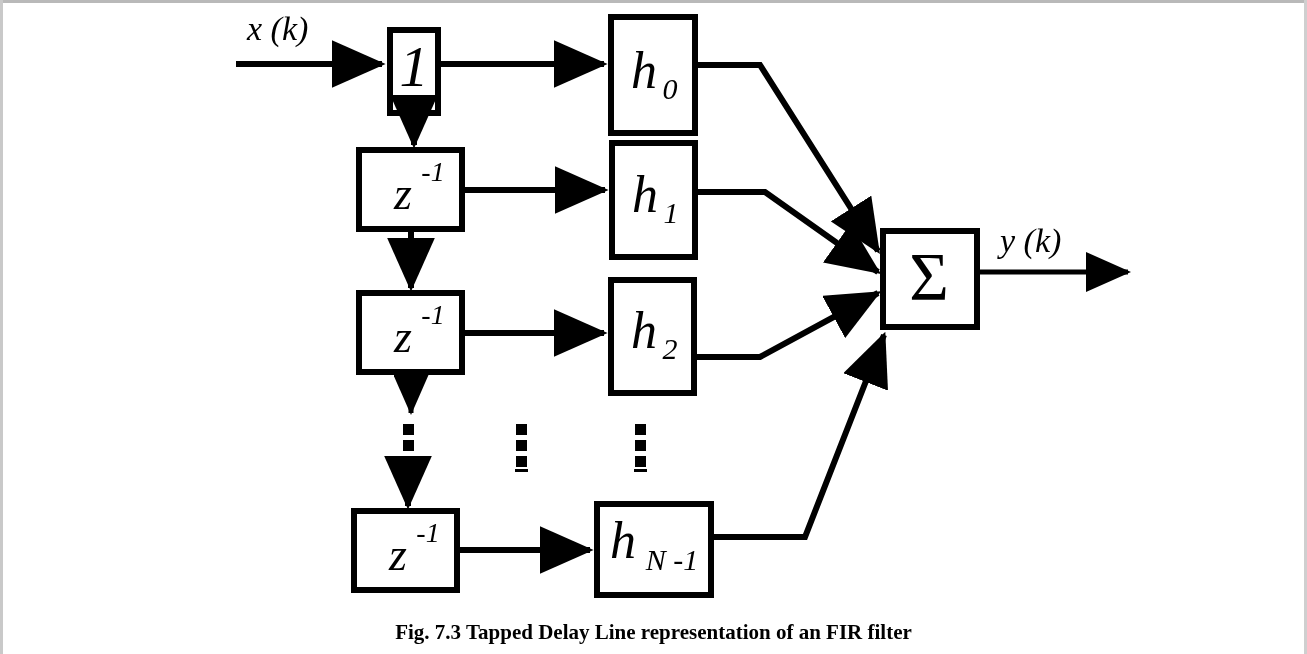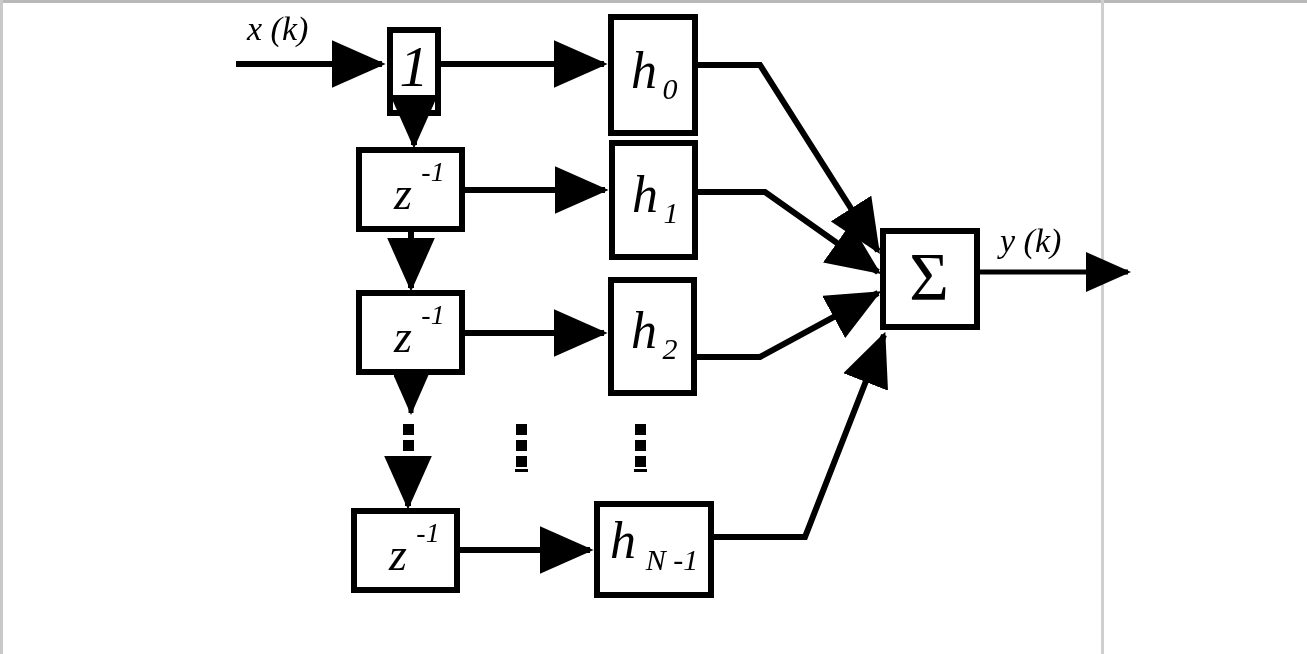--- a/index.html
+++ b/index.html
@@ -10,24 +10,23 @@
   body {
     width: 1307px;
     height: 654px;
     position: relative;
     overflow: hidden;
     font-family: "Liberation Serif", serif;
   }
   #page {
     position: absolute;
     left: 0; top: 0;
-    width: 1057px;
+    width: 1307px;
     height: 654px;
     background: #ffffff;
-    padding-left: 47px;
   }
   
   .edge-top {
     position: absolute;
     left: 0; top: 0;
     width: 1307px; height: 3px;
     background: #b9b9b9;
   }
   .edge-left {
     position: absolute;
@@ -189,14 +188,15 @@
     </g>
     <g>
       <rect class="dotsq" x="635" y="424" width="11" height="11"></rect>
       <rect class="dotsq" x="635" y="440" width="11" height="11"></rect>
       <rect class="dotsq" x="635" y="456" width="11" height="11"></rect>
       <rect class="dotsq" x="634" y="469" width="13" height="3"></rect>
     </g>
 
   </svg>
 
+  <div class="caption">Fig. 7.3 Tapped Delay Line representation of an FIR filter</div>
 
 </div>
 
 </body></html>

